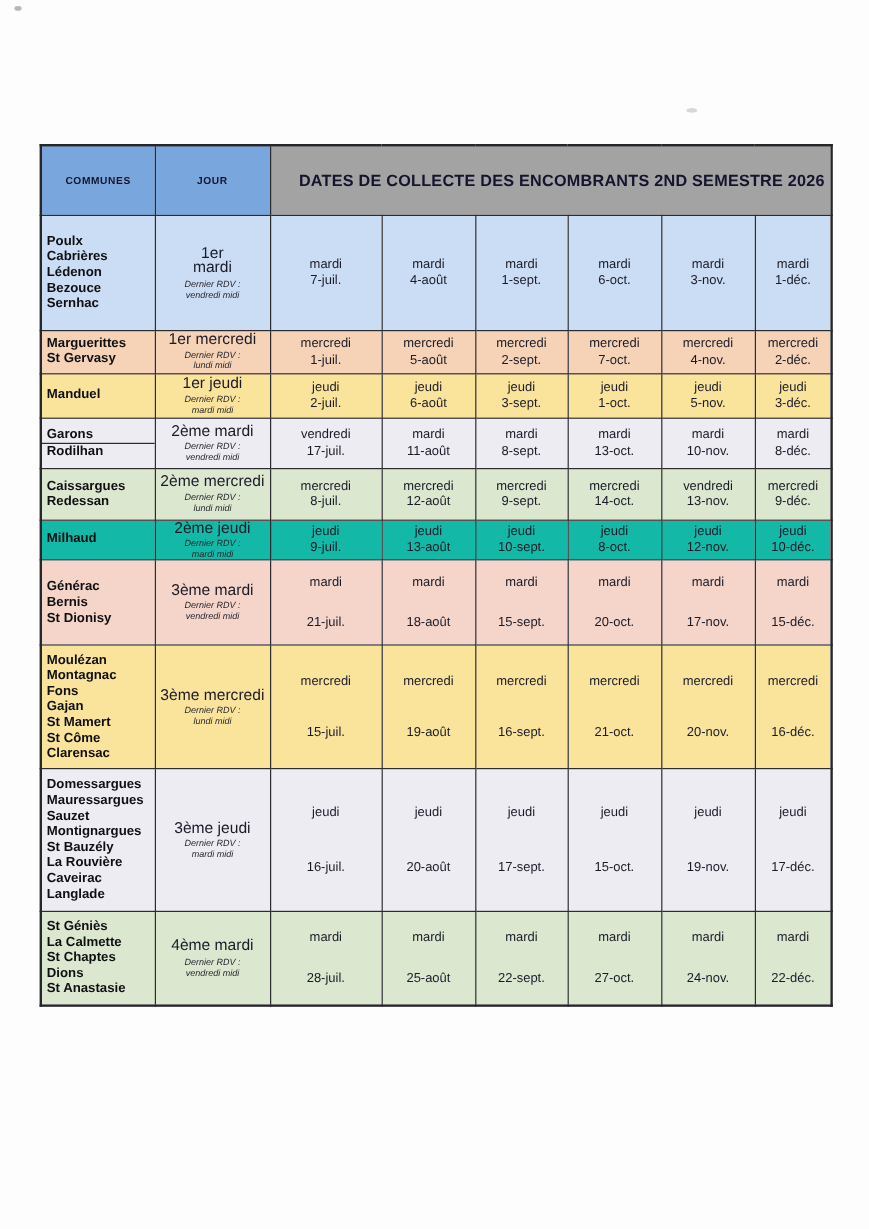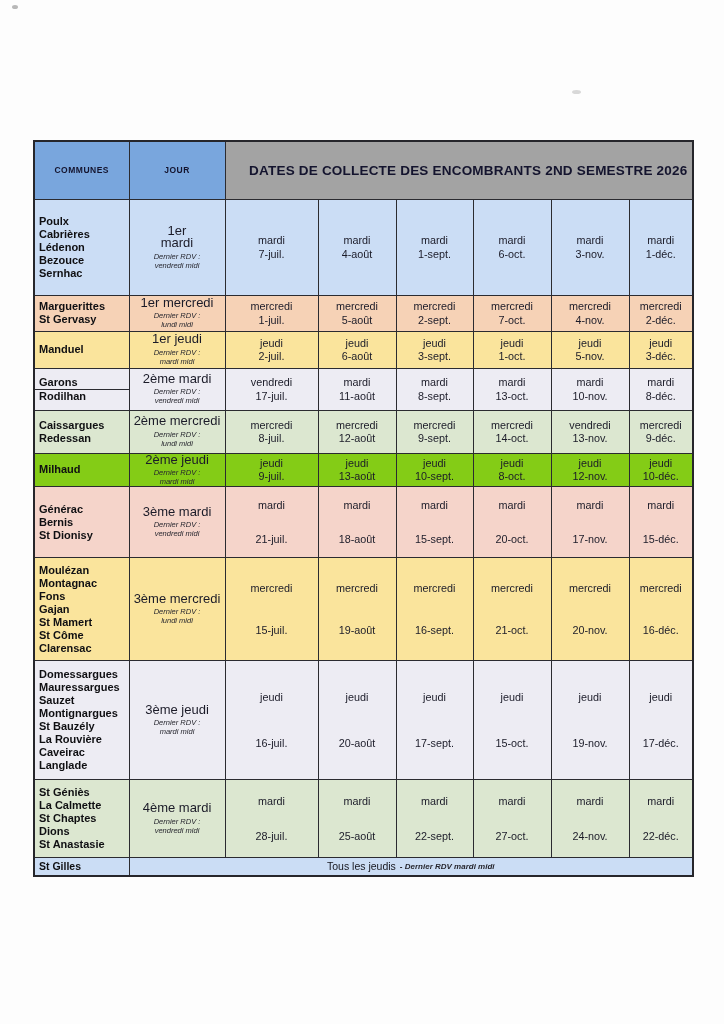--- a/index.html
+++ b/index.html
@@ -1,21 +1,21 @@
 <!DOCTYPE html>
 <html><head>
 <meta charset="utf-8">
 <style>
   html,body{margin:0;padding:0;}
   body{
     width:724px;height:1024px;background:#fdfdfd;position:relative;
     font-family:"Liberation Sans", sans-serif;
     -webkit-font-smoothing:antialiased;
   }
-  .sheet{position:absolute;left:33px;top:140px;}
+  .sheet{position:absolute;left:33px;top:120px;}
   table{border-collapse:collapse;table-layout:fixed;border:2px solid #26262b;}
   td,th{border:1.5px solid #2b2b30;padding:0;overflow:hidden;vertical-align:middle;}
   .fill{height:100%;width:100%;box-sizing:border-box;display:flex;flex-direction:column;align-items:center;justify-content:center;}
   
   .hcell{font-size:8.5px;font-weight:bold;letter-spacing:.5px;color:#14142e;text-align:center;}
   .title-cell{font-size:13.5px;font-weight:bold;letter-spacing:.2px;color:#14142e;text-align:center;}
   
   .communes{align-items:flex-start;justify-content:space-evenly;padding:1px 2px 1px 4px;}
   .commune{font-size:11px;font-weight:bold;color:#0f0f12;line-height:13px;white-space:nowrap;}
   .communes.split{padding:0;justify-content:stretch;align-items:stretch;}
@@ -318,21 +318,21 @@
               <div class="date">13-nov.</div>
             </div>
           </td>
           <td>
             <div class="fill datebox" style="row-gap:1px">
               <div class="day">mercredi</div>
               <div class="date">9-déc.</div>
             </div>
           </td>
         </tr>
-        <tr style="height:29px;background:#84cc16">
+        <tr style="height:29px;background:#14b8a6">
           <td>
             <div class="fill communes" style="">
               <div class="commune">Milhaud</div>
             </div>
           </td>
           <td>
             <div class="fill jour">
               <div class="jour-main">2ème jeudi</div>
               <div class="rdv first">Dernier RDV :</div>
               <div class="rdv">mardi midi</div>
@@ -587,28 +587,15 @@
               <div class="date">24-nov.</div>
             </div>
           </td>
           <td>
             <div class="fill datebox" style="row-gap:22px">
               <div class="day">mardi</div>
               <div class="date">22-déc.</div>
             </div>
           </td>
         </tr>
-        <tr style="height:18px;background:#cbddf5">
-          <td>
-            <div class="fill fcom">
-              <span class="commune">St Gilles</span>
-            </div>
-          </td>
-          <td colspan="7">
-            <div class="fill frow">
-              <span class="ftext">Tous les jeudis</span>
-              <span class="fnote">- Dernier RDV mardi midi</span>
-            </div>
-          </td>
-        </tr>
       </tbody>
   </table>
 </div>
 
 </body></html>

